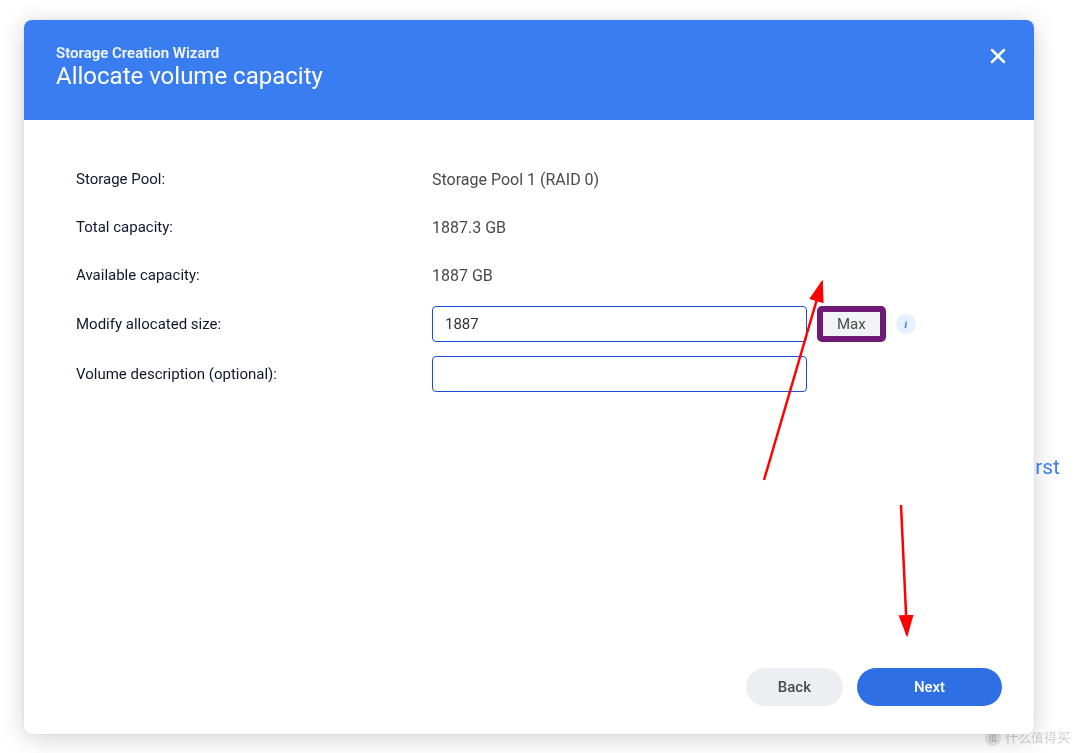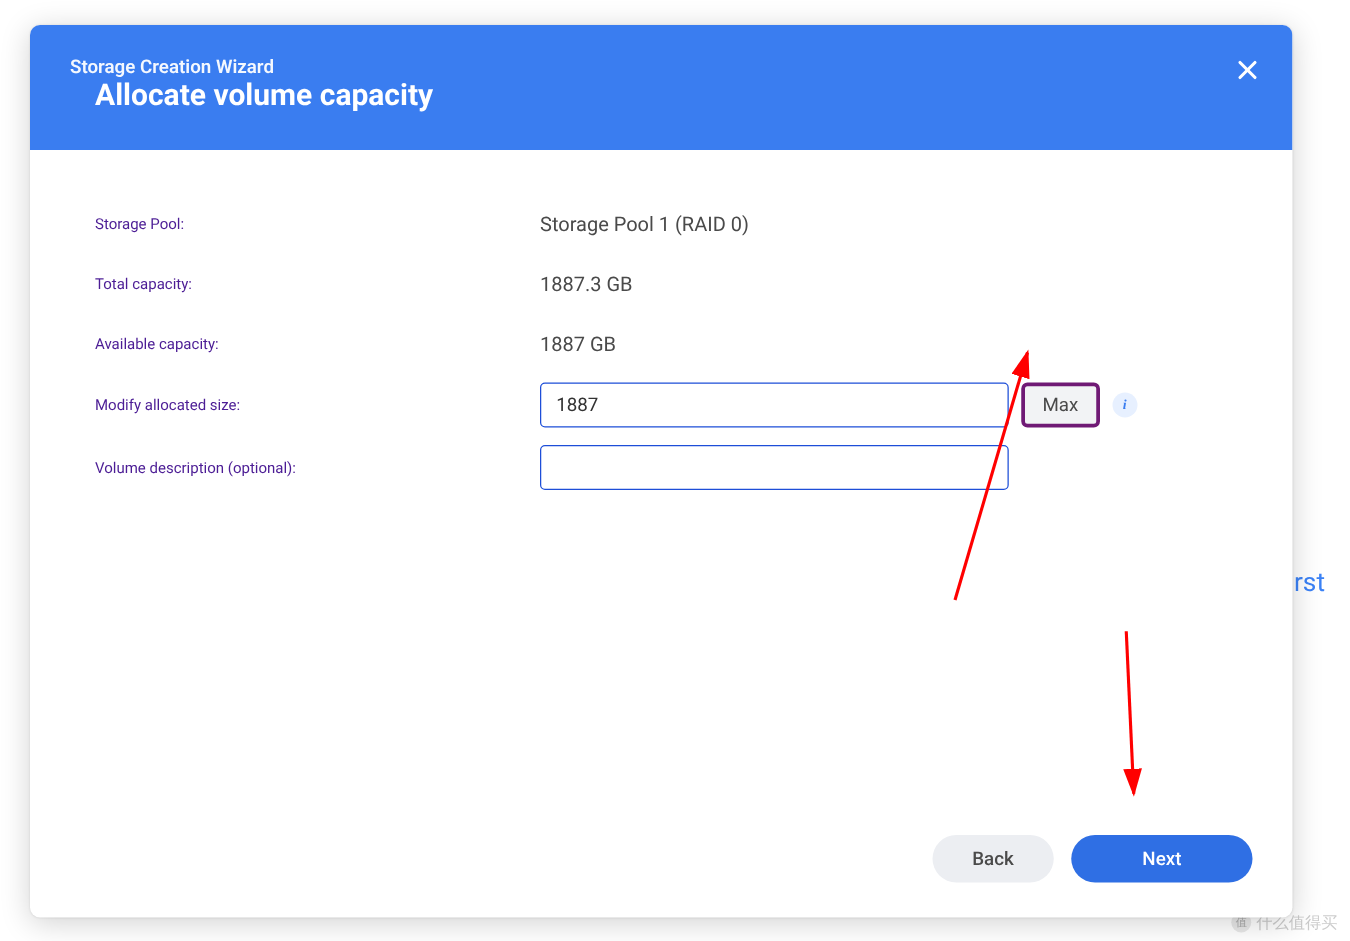--- a/index.html
+++ b/index.html
@@ -70,22 +70,21 @@
     }
     
     .wizard-title {
       font-size: 15px;
       font-weight: 600;
       opacity: 0.95;
     }
     
     .page-title {
       font-size: 24px;
-      font-weight: 700;
-      margin-left: 20px;
+      font-weight: 400;
     }
     
     .close-btn {
       position: absolute;
       right: 20px;
       top: 20px;
       width: 32px;
       height: 32px;
       display: flex;
       align-items: center;
@@ -104,22 +103,22 @@
     
     .form-row {
       display: flex;
       align-items: center;
       margin-bottom: 14px;
       min-height: 34px;
     }
     
     .form-label {
       width: 356px;
-      color: #4c1d95;
-      font-size: 12px;
+      color: #0f172a;
+      font-size: 15px;
     }
     
     .form-value {
       color: #4a4a4a;
       font-size: 16px;
       flex: 1;
     }
     
     .form-input {
       width: 375px;
@@ -135,21 +134,21 @@
     .input-group {
       display: flex;
       align-items: center;
       gap: 10px;
     }
     
     .max-btn {
       height: 36px;
       padding: 0 14px;
       background: #f2f3f5;
-      border: 3px solid #701a75;
+      border: 6px solid #701a75;
       border-radius: 5px;
       color: #4a4a4a;
       font-size: 15px;
       cursor: pointer;
       font-family: inherit;
     }
     
     .info-icon {
       width: 20px;
       height: 20px;

